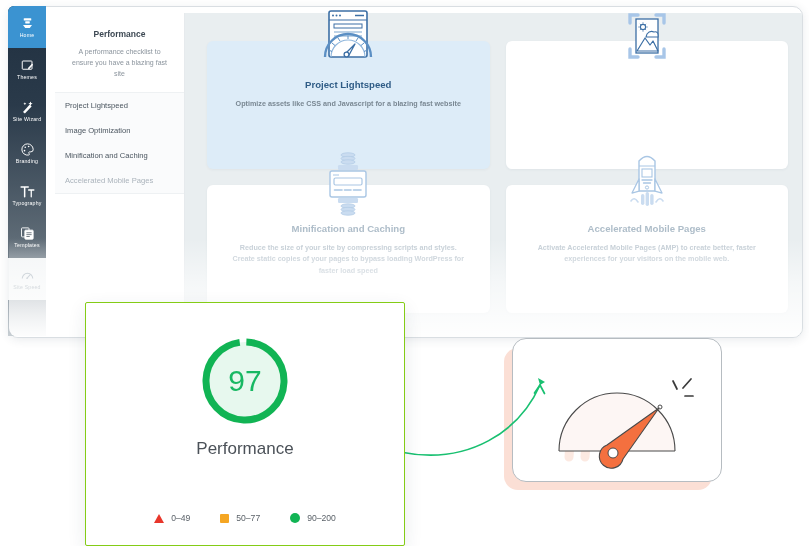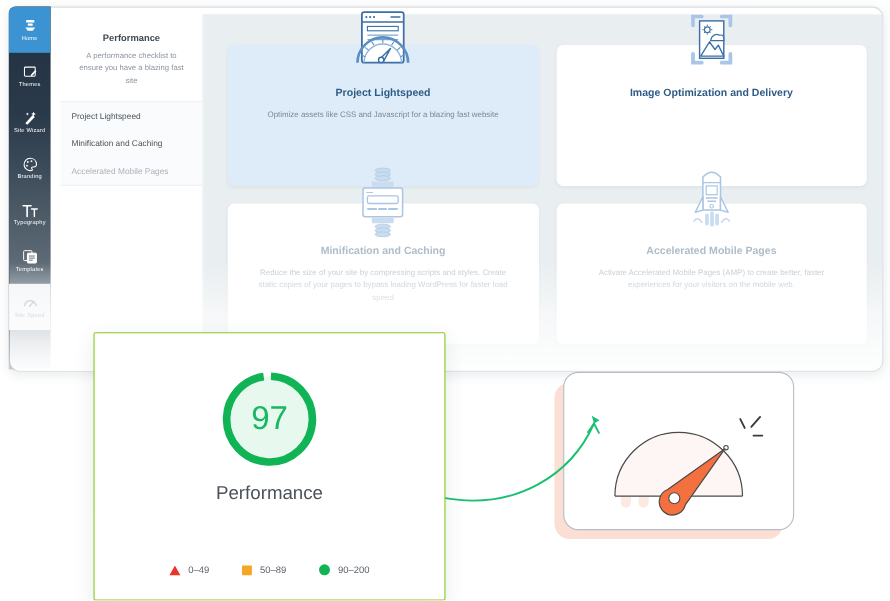--- a/index.html
+++ b/index.html
@@ -152,20 +152,21 @@
   .card-title {
     font-size: 9.6px;
     font-weight: 700;
     color: #2f5c86;
     margin-bottom: 8px;
   }
   .card-desc {
     font-size: 7.2px;
     color: #7a8893;
     line-height: 1.58;
+    font-weight: bold;
   }
   .feature-card.faded .card-title { color: #aebdc9; }
   .feature-card.faded .card-desc { color: #c2ccd4; }
 
   
   #score-card {
     position: absolute;
     left: 85px;
     top: 302px;
     width: 318px;
@@ -326,21 +327,20 @@
               <line x1="37.4" y1="24" x2="38.6" y2="24"></line>
               <line x1="30.9" y1="20.9" x2="31.8" y2="21.8"></line>
               <line x1="36.2" y1="26.2" x2="37.1" y2="27.1"></line>
               <line x1="37.1" y1="20.9" x2="36.2" y2="21.8"></line>
               <line x1="31.8" y1="26.2" x2="30.9" y2="27.1"></line>
             </g>
             <path d="M38 31 q3-4 7-2 q4-1 4 3 l0 2 l-12 0 z" fill="#ffffff" stroke="#3c6fa5" stroke-width="1.1"></path>
             <path d="M28 48 L36 35 L41 42 L44 38 L49 48 Z" fill="#ffffff" stroke="#3c6fa5" stroke-width="1.2" stroke-linejoin="round"></path>
           </svg>
         </div>
-        <div class="card-title">Image Optimization and Delivery</div>
       </div>
 
       <div class="feature-card faded">
         <div class="card-icon">
           <svg viewBox="0 0 76 76" width="76" height="76">
             <g fill="#cadcf0" stroke="#b3cce6" stroke-width="0.8">
               <ellipse cx="38" cy="8" rx="7" ry="2.2"></ellipse>
               <ellipse cx="38" cy="11.5" rx="7" ry="2.2"></ellipse>
               <ellipse cx="38" cy="15" rx="7" ry="2.2"></ellipse>
             </g>
@@ -392,20 +392,21 @@
       </div>
 
     </div>
   </div>
 
   <div id="checklist-panel">
     <div id="panel-title">Performance</div>
     <div id="panel-subtitle">A performance checklist to ensure you have a blazing fast site</div>
     <div id="checklist">
       <div class="checklist-item">Project Lightspeed</div>
+      <div class="checklist-item">Image Optimization</div>
       <div class="checklist-item">Minification and Caching</div>
       <div class="checklist-item dim">Accelerated Mobile Pages</div>
     </div>
   </div>
 
   <div id="window-fade"></div>
 </div>
 
 <div id="sidebar">
 
@@ -521,21 +522,21 @@
 
   <div id="score-label">Performance</div>
 
   <div id="legend">
     <div class="legend-item">
       <span class="swatch-triangle"></span>
       <span>0–49</span>
     </div>
     <div class="legend-item">
       <span class="swatch-square"></span>
-      <span>50–89</span>
+      <span>50–77</span>
     </div>
     <div class="legend-item">
       <span class="swatch-circle"></span>
       <span>90–200</span>
     </div>
   </div>
 
 </div>
 
 </body></html>

